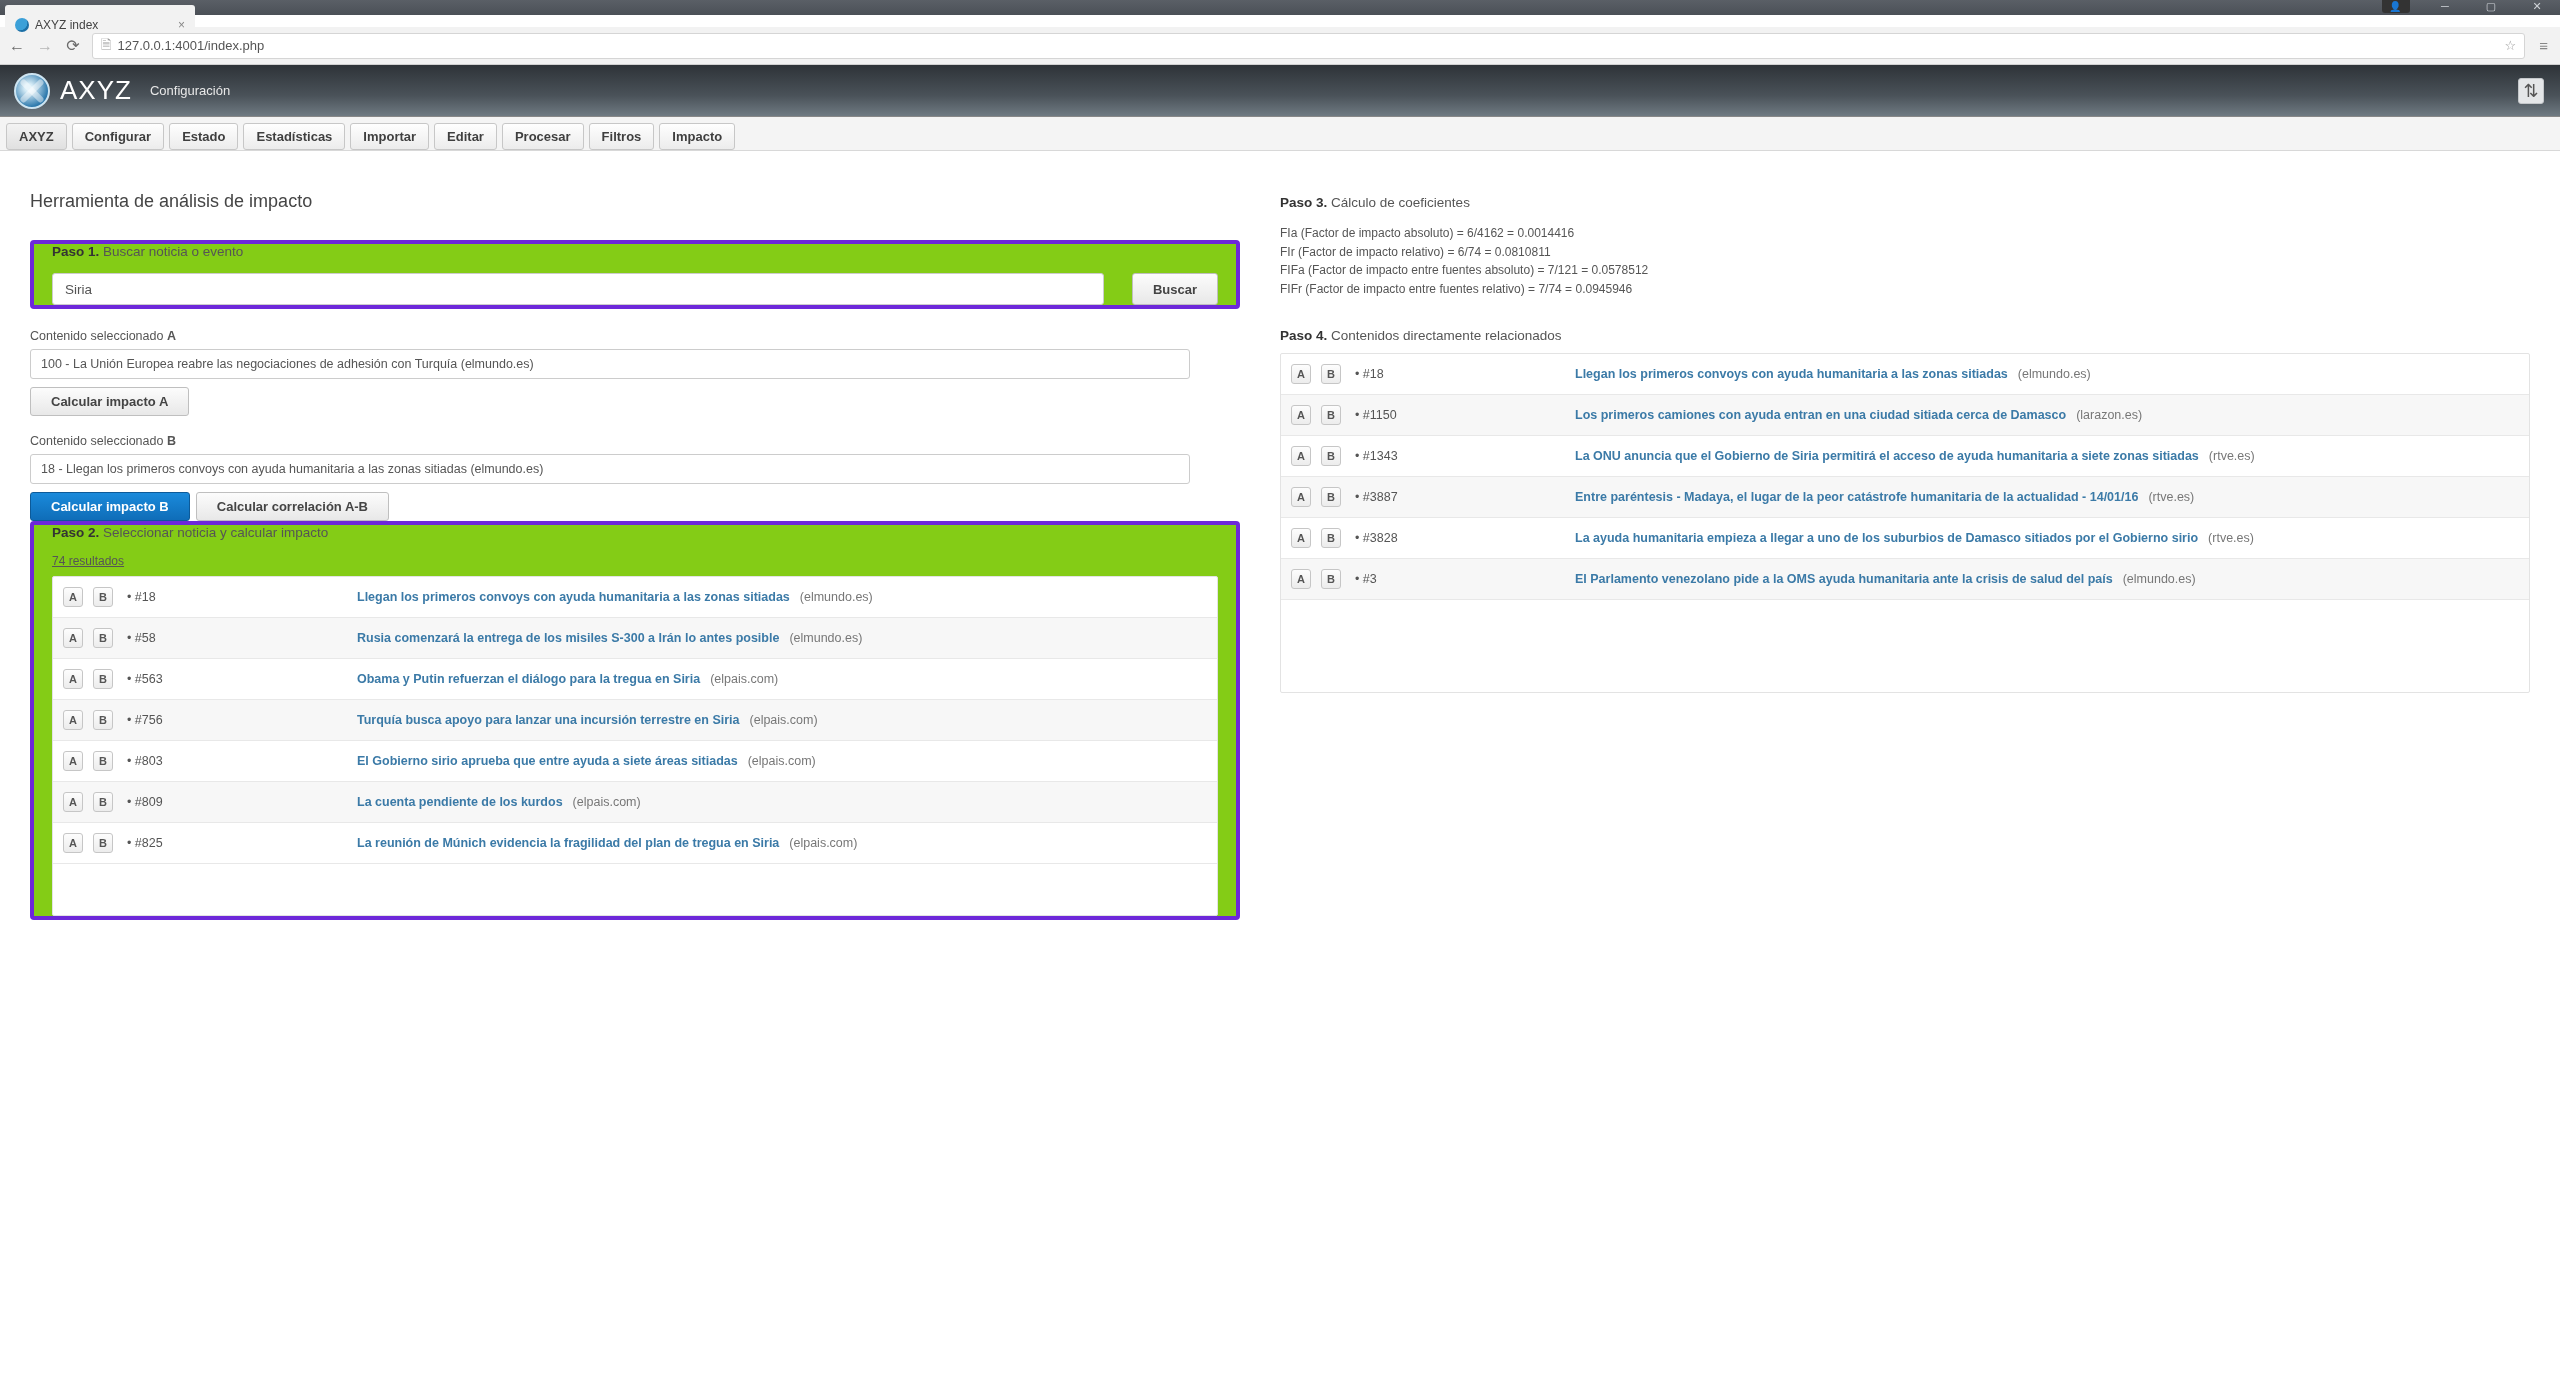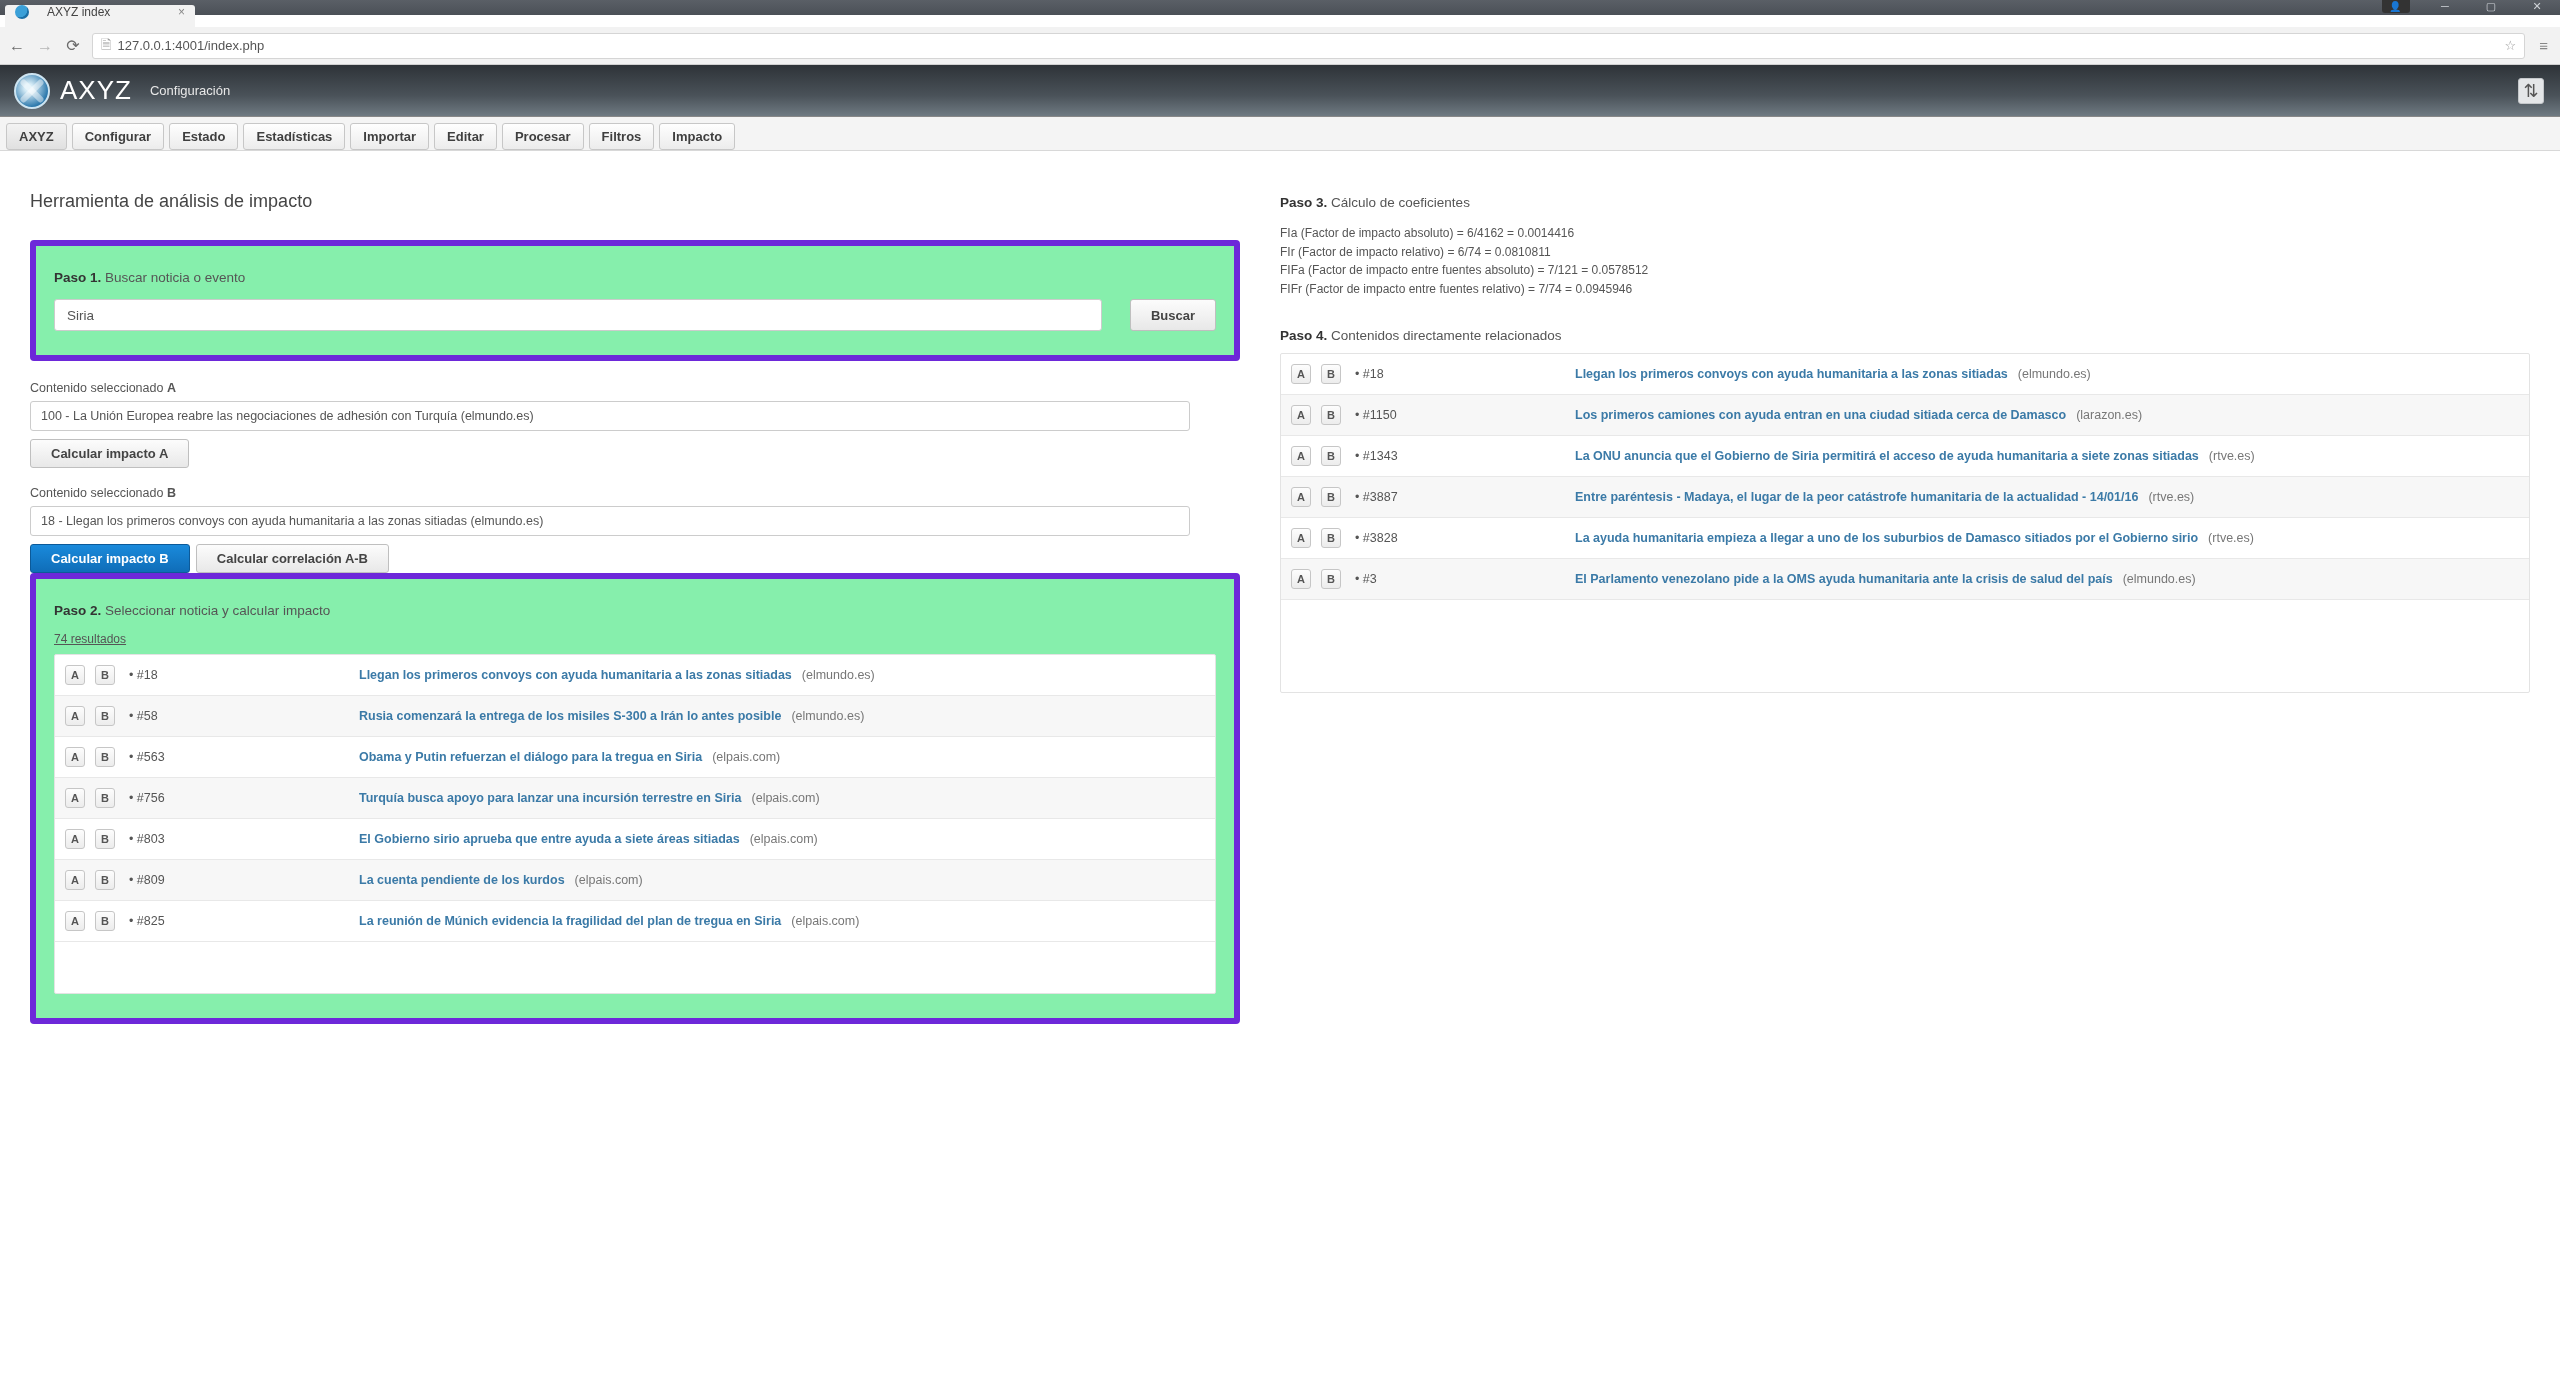--- a/index.html
+++ b/index.html
@@ -1,21 +1,21 @@
 <!DOCTYPE html>
 <html><head>
 <meta charset="utf-8">
 <style>
   * { box-sizing: border-box; margin: 0; padding: 0; }
   html, body { width: 2560px; height: 1400px; font-family: Arial, Helvetica, sans-serif; background: #fff; overflow: hidden; }
 
   
   .chrome-top { height: 15px; background: linear-gradient(#5a5f66,#4b5057); position: relative; }
   .tab-strip { position: absolute; bottom: -17px; left: 5px; display: flex; }
-  .chrome-tab { background: #f2f2f2; border-radius: 3px 3px 0 0; height: 27px; min-width: 190px; display: flex; align-items: flex-start; padding: 0 10px; font-size: 12px; color: #444; gap: 18px; }
+  .chrome-tab { background: #f2f2f2; border-radius: 3px 3px 0 0; height: 27px; min-width: 190px; display: flex; align-items: flex-end; padding: 0 10px; font-size: 12px; color: #444; gap: 6px; }
   .chrome-tab .favicon { width: 14px; height: 14px; border-radius: 50%; background: radial-gradient(circle at 35% 35%, #3ba0d8 55%, #1b6fa6 60%); }
   .chrome-tab .tab-x { margin-left: auto; color: #888; font-size: 12px; cursor: pointer; }
   .win-controls { position: absolute; right: 0; top: 0; display: flex; }
   .win-btn { width: 46px; height: 12px; display: flex; align-items: center; justify-content: center; color: #cfd3d8; font-size: 11px; }
   .chrome-user { position: absolute; right: 150px; top: -1px; width: 28px; height: 14px; background: #333; display: flex; align-items: center; justify-content: center; color: #aaa; font-size: 10px; border-radius: 0 0 3px 3px;}
 
   .addr-row { height: 38px; background: #f2f2f2; border-bottom: 1px solid #d0d0d0; display: flex; align-items: center; padding: 0 8px; gap: 10px; margin-top: 12px;}
   .nav-ico { width: 18px; height: 18px; display: flex; align-items: center; justify-content: center; color: #6b6b6b; cursor: pointer; }
   .addr-bar { flex: 1; height: 26px; background: #fff; border: 1px solid #d5d5d5; border-radius: 3px; display: flex; align-items: center; padding: 0 8px; font-size: 13px; color: #555; gap: 6px;}
   .addr-ico { color: #9a9a9a; font-size: 13px; }
@@ -35,21 +35,21 @@
   .menu-btn { background: linear-gradient(#fefefe,#ececec); border: 1px solid #c7c7c7; border-radius: 3px; padding: 5px 12px; font-size: 13px; font-weight: bold; color: #3f3f3f; cursor: pointer; }
   .menu-btn.active { background: linear-gradient(#f3f3f3,#e0e0e0); }
 
   
   .content { padding: 0 30px; display: flex; gap: 40px; }
   .col-left { flex: 0 0 1210px; }
   .col-right { flex: 1; }
 
   .page-title { font-size: 18px; color: #454545; font-weight: normal; margin-bottom: 28px; }
 
-  .well { background: #86efac; border: 6px solid #6d28d9; border-radius: 4px; padding: 24px 18px; margin-bottom: 20px;}
+  .well { background: #84cc16; border: 4px solid #6d28d9; border-radius: 4px; padding: 0 18px; margin-bottom: 20px;}
   .step-head { font-size: 13.5px; color: #555; margin-bottom: 14px;}
   .step-head b { color: #333; }
 
   .search-row { display:flex; gap: 28px;}
   .txt-input { flex: 1; height: 32px; border: 1px solid #ccc; border-radius: 3px; padding: 0 12px; font-size: 13.5px; background:#fff; color:#555;}
   .btn { background: linear-gradient(#fcfcfc,#e8e8e8); border:1px solid #bfbfbf; border-radius:3px; padding: 6px 20px; font-size:13px; font-weight:bold; color:#444; cursor:pointer;text-align:center;}
   .btn-primary { background: linear-gradient(#1a8adb,#0f6db8); border-color:#0c5a99; color:#fff; }
 
   .field-lbl { font-size: 12.5px; color: #555; margin: 18px 0 6px 0;}
   .field-lbl b { font-weight: bold;}

